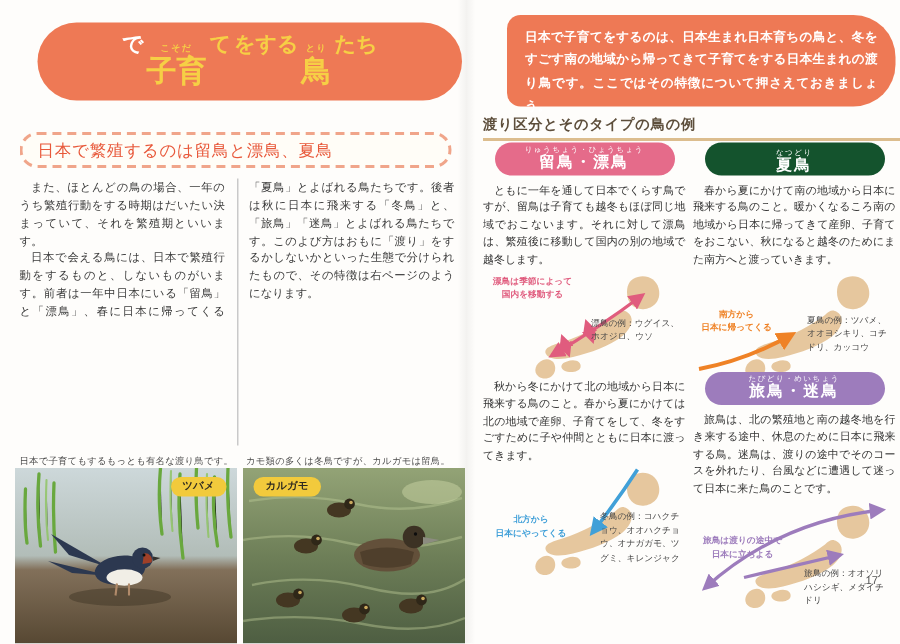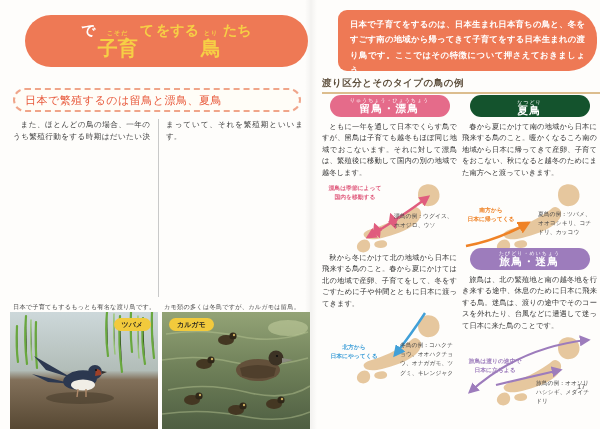--- a/index.html
+++ b/index.html
@@ -136,20 +136,21 @@
           <span class="trb">鳥</span>
         </span><span class="tseg sm yellow">
           <span class="trb">たち</span>
         </span></span>
   </div>
 
   <div class="lead">日本で繁殖するのは留鳥と漂鳥、夏鳥</div>
 
   <div class="cols">
     <p>また、ほとんどの鳥の場合、一年のうち繁殖行動をする時期はだいたい決まっていて、それを繁殖期といいます。</p>
+    <p>日本で会える鳥には、日本で繁殖行動をするものと、しないものがいます。前者は一年中日本にいる「留鳥」と「漂鳥」、春に日本に帰ってくる「夏鳥」とよばれる鳥たちです。後者は秋に日本に飛来する「冬鳥」と、「旅鳥」「迷鳥」とよばれる鳥たちです。このよび方はおもに「渡り」をするかしないかといった生態で分けられたもので、その特徴は右ページのようになります。</p>
   </div>
 
   <div class="cap cap1">日本で子育てもするもっとも有名な渡り鳥です。</div>
   <div class="cap cap2">カモ類の多くは冬鳥ですが、カルガモは留鳥。</div>
 
   <div class="photo photo1">
     <svg width="148" height="117" viewBox="0 0 148 117">
       <defs>
         <linearGradient id="pg1" x1="0" y1="0" x2="0" y2="1">
           <stop offset="0" stop-color="#cdd8da"></stop>

